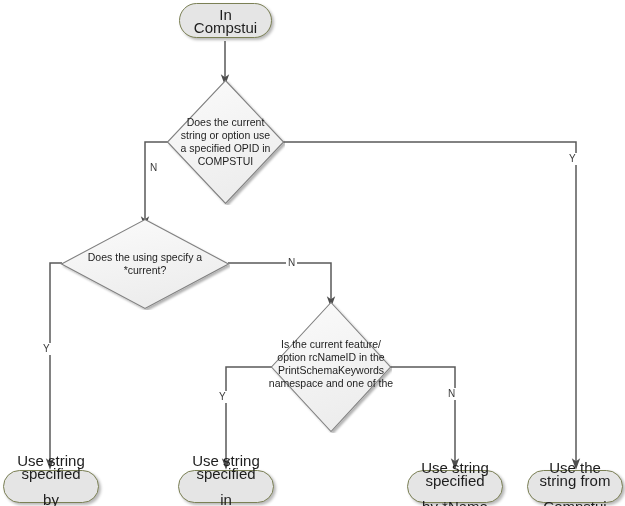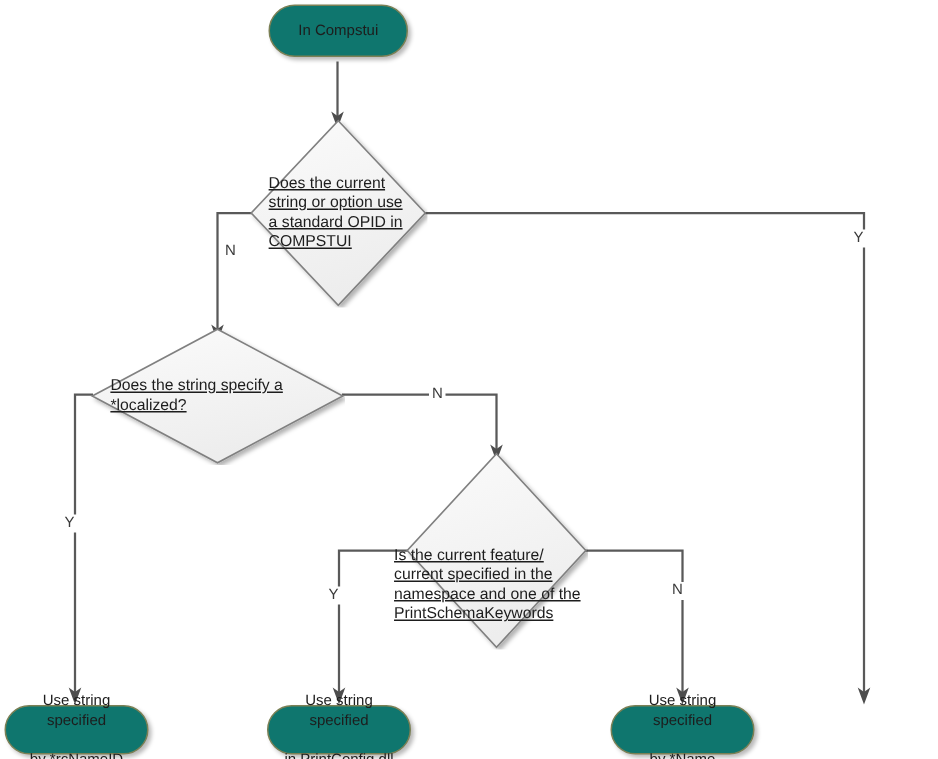--- a/index.html
+++ b/index.html
@@ -19,25 +19,25 @@
     position: absolute;
     left: 0;
     top: 0;
     width: 625px;
     height: 506px;
   }
   
   .term {
     position: absolute;
     box-sizing: border-box;
-    background: #0f766e;
+    background: #e5e5e5;
     border: 1.2px solid #7b8055;
     border-radius: 999px;
     color: #1d1d1d;
-    font-size: 10px;
+    font-size: 15px;
     line-height: 13px;
     text-align: center;
     display: flex;
     align-items: center;
     justify-content: flex-start;
     padding: 2px 6px;
     box-shadow: 2px 2px 3px rgba(0,0,0,0.28);
     z-index: 3;
   }
   .term span { display: block; width: 100%; }
@@ -50,26 +50,25 @@
     position: absolute;
     left: 0; top: 0;
     width: 100%; height: 100%;
   }
   .diamond .dlabel {
     position: absolute;
     left: 11%;
     top: 50%;
     width: 78%;
     transform: translateY(-50%);
-    text-align: left;
+    text-align: center;
     font-size: 10.5px;
     line-height: 13px;
     color: #1d1d1d;
     pointer-events: none;
-    text-decoration: underline;
   }
   
   .branch {
     position: absolute;
     font-size: 10px;
     line-height: 10px;
     color: #3a3a3a;
     background: #ffffff;
     padding: 1px 2px;
     z-index: 4;
@@ -116,44 +115,44 @@
     <span>In Compstui</span>
   </div>
 
   <div class="diamond" style="left:166px; top:79px; width:119px; height:126px;">
     <svg class="shape" viewBox="0 0 119 126" xmlns="http://www.w3.org/2000/svg">
       <polygon points="59.5,1.5 117.5,63 59.5,124.5 1.5,63" fill="url(#dgrad)" stroke="#808080" stroke-width="1.1" filter="url(#shdw)"></polygon>
     </svg>
     <div class="dlabel">
       <div>Does the current</div>
       <div>string or option use</div>
-      <div>a standard OPID in</div>
+      <div>a specified OPID in</div>
       <div>COMPSTUI</div>
     </div>
   </div>
 
   <div class="diamond" style="left:60px; top:218px; width:170px; height:92px;">
     <svg class="shape" viewBox="0 0 170 92" xmlns="http://www.w3.org/2000/svg">
       <polygon points="85,1.5 168.5,46 85,90.5 1.5,46" fill="url(#dgrad)" stroke="#808080" stroke-width="1.1" filter="url(#shdw)"></polygon>
     </svg>
     <div class="dlabel" style="left:8%; width:84%;">
-      <div>Does the string specify a</div>
-      <div>*localized?</div>
+      <div>Does the using specify a</div>
+      <div>*current?</div>
     </div>
   </div>
 
   <div class="diamond" style="left:270px; top:301px; width:122px; height:132px;">
     <svg class="shape" viewBox="0 0 122 132" xmlns="http://www.w3.org/2000/svg">
       <polygon points="61,1.5 120.5,66 61,130.5 1.5,66" fill="url(#dgrad)" stroke="#808080" stroke-width="1.1" filter="url(#shdw)"></polygon>
     </svg>
-    <div class="dlabel" style="left:-6%; width:112%; top:48%;margin-top:26px;">
+    <div class="dlabel" style="left:-6%; width:112%; top:48%;">
       <div>Is the current feature/</div>
-      <div>current specified in the</div>
+      <div>option rcNameID in the</div>
+      <div>PrintSchemaKeywords</div>
       <div>namespace and one of the</div>
-      <div>PrintSchemaKeywords</div>
     </div>
   </div>
 
   <div class="term" style="left:3px; top:470px; width:96px; height:33px;">
     <span>
       <span>Use string specified</span><br>
       <span>by *rcNameID</span>
     </span>
   </div>
 
@@ -164,20 +163,26 @@
     </span>
   </div>
 
   <div class="term" style="left:407px; top:470px; width:96px; height:33px;">
     <span>
       <span>Use string specified</span><br>
       <span>by *Name</span>
     </span>
   </div>
 
+  <div class="term" style="left:527px; top:470px; width:96px; height:33px;">
+    <span>
+      <span>Use the string from</span><br>
+      <span>Compstui</span>
+    </span>
+  </div>
 
   <div class="branch" style="left:148px; top:162px;">N</div>
   <div class="branch" style="left:567px; top:153px;">Y</div>
   <div class="branch" style="left:286px; top:257px;">N</div>
   <div class="branch" style="left:41px; top:343px;">Y</div>
   <div class="branch" style="left:217px; top:391px;">Y</div>
   <div class="branch" style="left:446px; top:388px;">N</div>
 
 </div>
 

